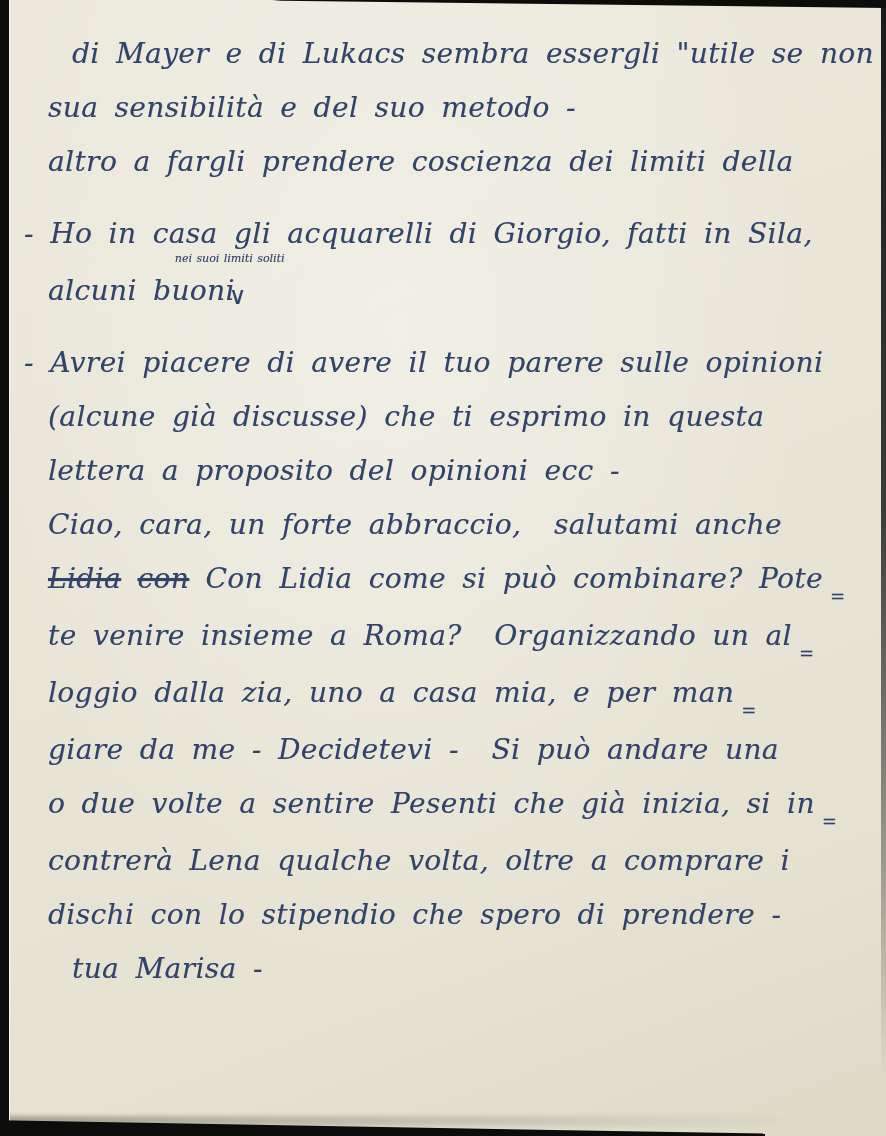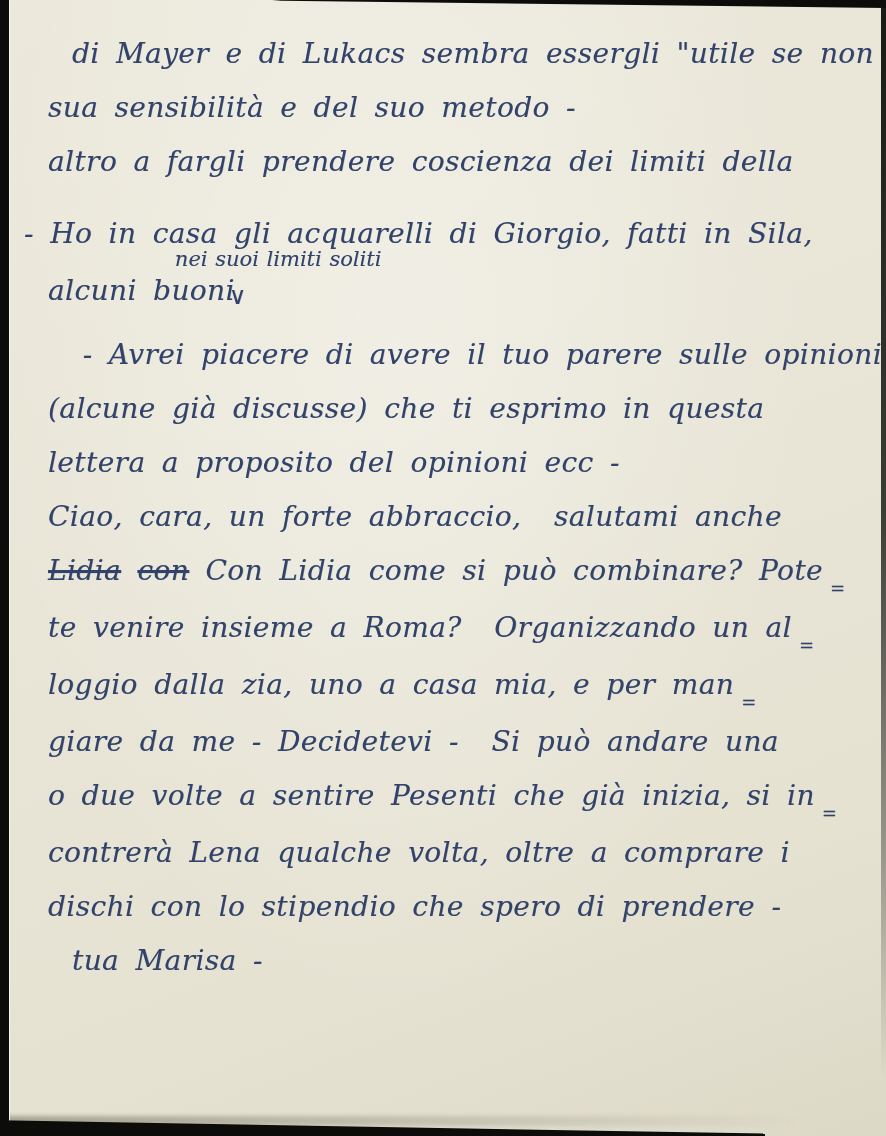--- a/index.html
+++ b/index.html
@@ -52,40 +52,40 @@
     width: 5px; height: 100%;
     background: linear-gradient(to bottom,
       rgba(14,14,12,0.95) 0%,
       rgba(30,30,26,0.85) 45%,
       rgba(60,58,50,0.45) 75%,
       rgba(60,58,50,0) 95%);
   }
   
   .letter-body {
     position: absolute;
-    left: 22px; top: 16px; right: 4px;
+    left: 22px; top: 16px; right: 12px;
     font-family: "DejaVu Serif", serif;
     font-style: italic;
     font-size: 28px;
     letter-spacing: 0.4px;
     word-spacing: 7px;
     color: #32436b;
   }
   .line {
     position: relative;
     white-space: pre;
     padding-left: 26px;
     margin-top: 22px;
     line-height: 32px;
     min-height: 32px;
     text-shadow: 0.4px 0.3px 0.3px rgba(50,67,107,0.35);
   }
   .line.dash   { padding-left: 2px; margin-top: 40px; }
   .line.indent-1 { padding-left: 50px; }
-  .line.para-gap { margin-top: 32px; text-align: right; }
+  .line.para-gap { margin-top: 40px; }
   .strike {
     text-decoration: line-through;
     text-decoration-thickness: 2.5px;
     text-align: center;
   }
   .endmark {
     display: inline-block;
     transform: translateY(15px);
     font-size: 18px;
     margin-left: 7px;
@@ -94,21 +94,21 @@
   .insert {
     position: relative;
     display: inline-block;
     width: 10px;
     height: 1em;
   }
   .insert-label {
     position: absolute;
     left: -60px;
     bottom: 25px;
-    font-size: 21px;
+    font-size: 11px;
     letter-spacing: 0;
     word-spacing: 1px;
     white-space: nowrap;
     text-align: right;
   }
   .insert-caret {
     position: absolute;
     left: -6px;
     top: 12px;
     font-size: 24px;

